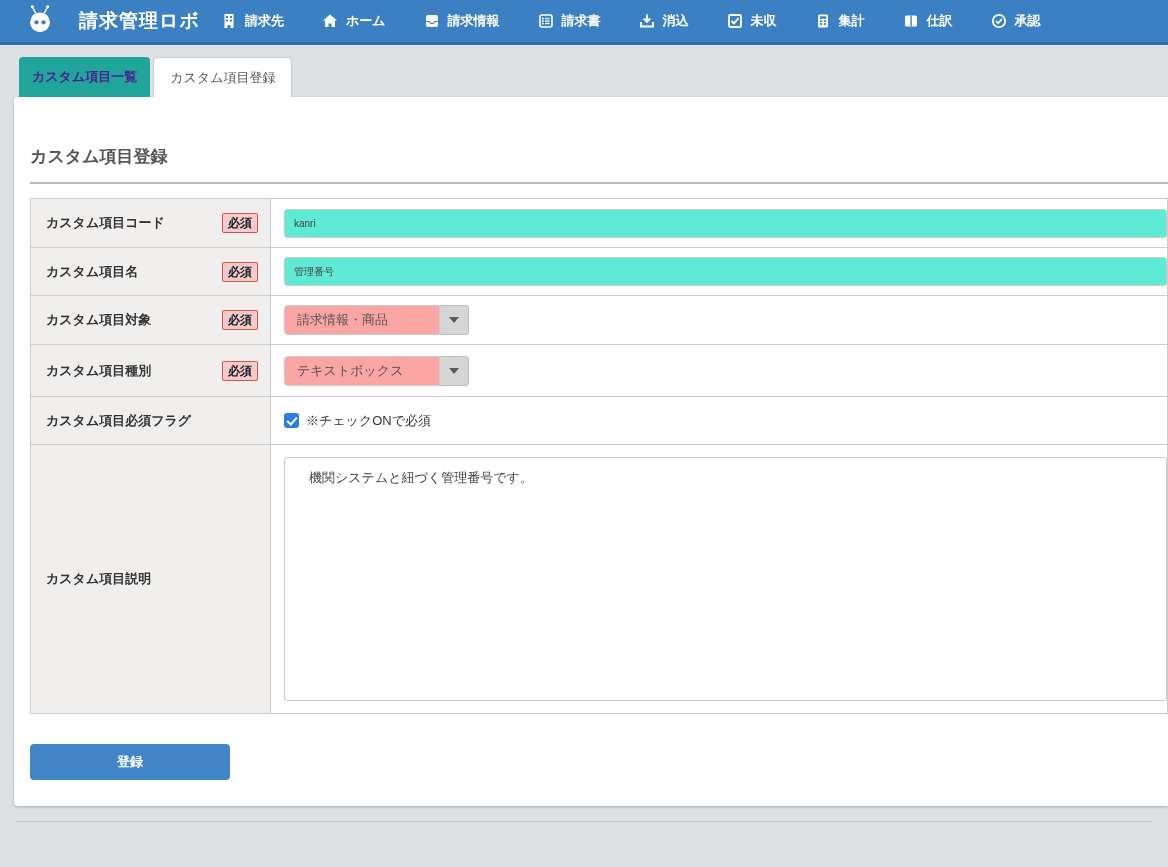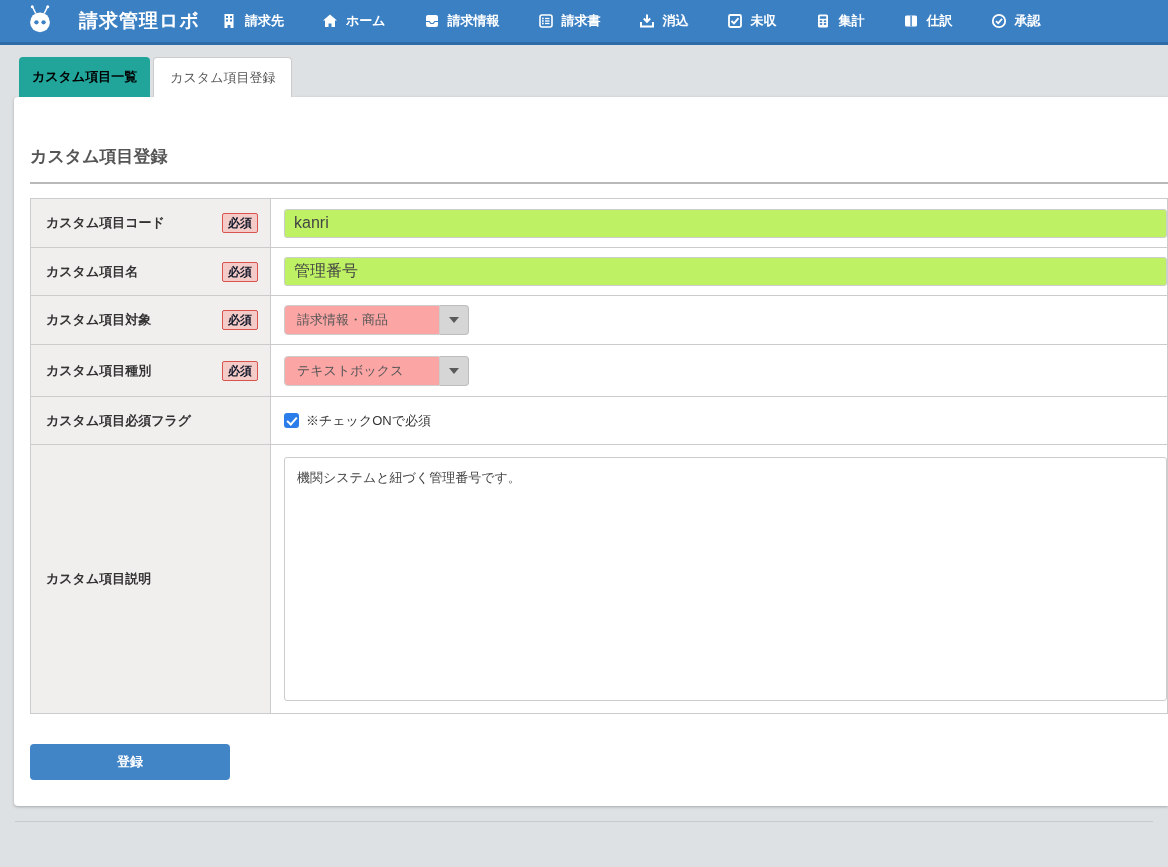--- a/index.html
+++ b/index.html
@@ -13,21 +13,21 @@
     font-size:19px; font-weight:bold; width:178px; flex-shrink:0; letter-spacing:1px; }
   .nav-items { display:flex; align-items:center; }
   .nav-item { display:flex; align-items:center; gap:8px; color:#fff;
     font-size:13px; font-weight:bold; padding:0 19px; height:42px; cursor:pointer; }
   .nav-item svg { display:block; }
 
   
   .tabbar { margin:12px 0 0 19px; display:flex; gap:3px; height:40px; }
   .tab { height:40px; display:flex; align-items:center; padding:0 14px;
     font-size:13px; border-radius:4px 4px 0 0; cursor:pointer; }
-  .tab.teal { background:#21a59b; color:#000000; font-weight:bold; padding:0 13px; }
+  .tab.teal { background:#21a59b; color:#4c1d95; font-weight:bold; padding:0 13px; }
   .tab.current { background:#fff; color:#555; border:1px solid #ccc;
     border-bottom:none; padding:0 16px; }
 
   
   .panel { margin-left:14px; width:1154px; background:#fff;
     border-radius:4px 0 0 4px; box-shadow:0 1px 3px rgba(0,0,0,.25);
     padding:48px 0 26px 16px; }
   .page-title { font-size:17px; font-weight:bold; color:#555; margin-bottom:14px; }
   .title-divider { height:2px; background:#b9b9b9; margin-bottom:14px; }
 
@@ -40,43 +40,43 @@
     border:1px solid #d9534f; border-radius:2px; padding:1px 5px; line-height:16px; }
   .form-table td { background:#fff; padding:9px 0 9px 13px; }
   .row-code td   { height:49px; }
   .row-name td   { height:48px; }
   .row-target td { height:48px; }
   .row-kind td   { height:52px; }
   .row-flag td   { height:48px; }
   .row-desc td   { height:269px; padding:12px 0 12px 13px; }
 
   .text-input { display:block; width:100%; height:29px; border:1px solid #ccc;
-    border-radius:3px; padding:0 9px; font-size:16px; color:#444;
-    font-family:"Liberation Sans", sans-serif; outline:none; background:#bef264; }
+    border-radius:3px; padding:0 9px; font-size:10px; color:#444;
+    font-family:"Liberation Sans", sans-serif; outline:none; background:#5eead4; }
 
   .select { display:inline-flex; height:30px; }
   .select-value { width:156px; background:#fca5a5; border:1px solid #ccc;
     border-radius:4px 0 0 4px; display:flex; align-items:center; padding:0 12px;
     font-size:13px; color:#555; }
   .select-btn { width:29px; background:#d6d6d6; border:1px solid #bdbdbd;
     border-left:none; border-radius:0 4px 4px 0; display:flex;
     align-items:center; justify-content:center; cursor:pointer; }
   .caret { width:0; height:0; border-left:5px solid transparent;
     border-right:5px solid transparent; border-top:6px solid #5a5a5a; }
 
   .flag-wrap { display:flex; align-items:center; }
   .checkbox { width:15px; height:15px; background:#2b7de9; border-radius:3px;
     position:relative; cursor:pointer; flex-shrink:0; }
   .checkbox::after { content:""; position:absolute; left:5px; top:2px; width:4px;
     height:8px; border-right:2px solid #fff; border-bottom:2px solid #fff;
     transform:rotate(42deg); }
   .checkbox-note { font-size:13px; color:#333; margin-left:7px; }
 
   .textarea { display:block; width:100%; height:244px; border:1px solid #ccc;
-    border-radius:3px; padding:10px 12px; font-size:13px; color:#444;
+    border-radius:3px; padding:10px 24px; font-size:13px; color:#444;
     line-height:1.6; resize:none; outline:none;
     font-family:"Liberation Sans", sans-serif; background:#fff; }
 
   .submit-button { display:block; margin-top:30px; width:200px; height:36px;
     background:#4185c7; color:#fff; font-size:13px; font-weight:bold;
     border:none; border-radius:4px; cursor:pointer;
     font-family:"Liberation Sans", sans-serif; }
 
   .footer-divider { height:1px; background:#c7cacd; margin:15px 15px 0 15px; }
 </style>

